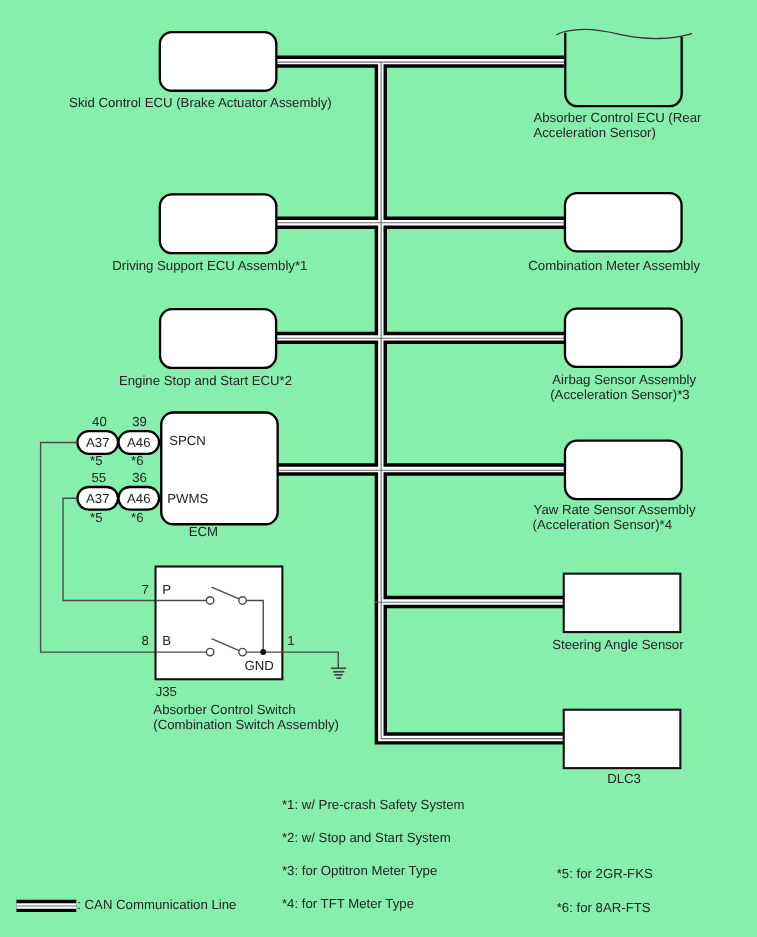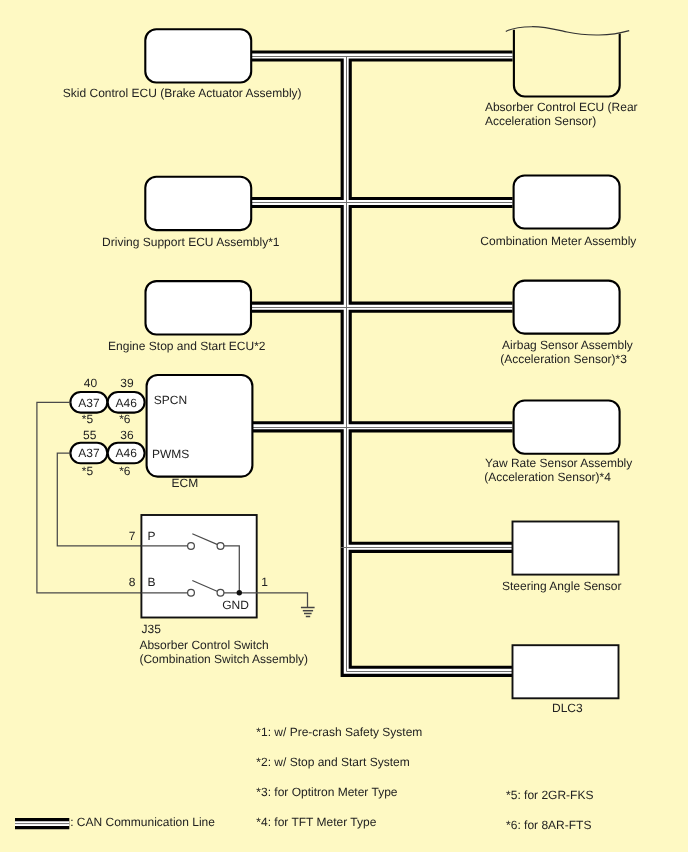--- a/index.html
+++ b/index.html
@@ -1,19 +1,19 @@
 <!DOCTYPE html>
 <html><head>
 <meta charset="utf-8">
 <title>CAN Communication System Diagram</title>
 <style>
   html,body{margin:0;padding:0;background:#ffffff;}
   body{width:688px;height:852px;overflow:hidden;
        font-family:"Liberation Sans",sans-serif;}
-  #diagram{position:relative;width:688px;height:852px;background:#fef9c3;
+  #diagram{position:relative;width:688px;height:852px;background:#86efac;
               -webkit-font-smoothing:antialiased;text-rendering:geometricPrecision;text-decoration:underline;}
   svg{display:block;shape-rendering:geometricPrecision;}
   text{-webkit-font-smoothing:antialiased;}
   #diagram{will-change:transform;}
   .t{font-family:"Liberation Sans",sans-serif;font-size:12px;fill:#222222;}
   .box{fill:#ffffff;stroke:#000000;stroke-width:2.1;}
   .boxsq{fill:#ffffff;stroke:#111111;stroke-width:1.9;}
   .oval{fill:#ffffff;stroke:#000000;stroke-width:2.1;}
   .wire{fill:none;stroke:#4a4a4a;stroke-width:1.25;}
   .gnd{fill:none;stroke:#444444;stroke-width:1.5;}

